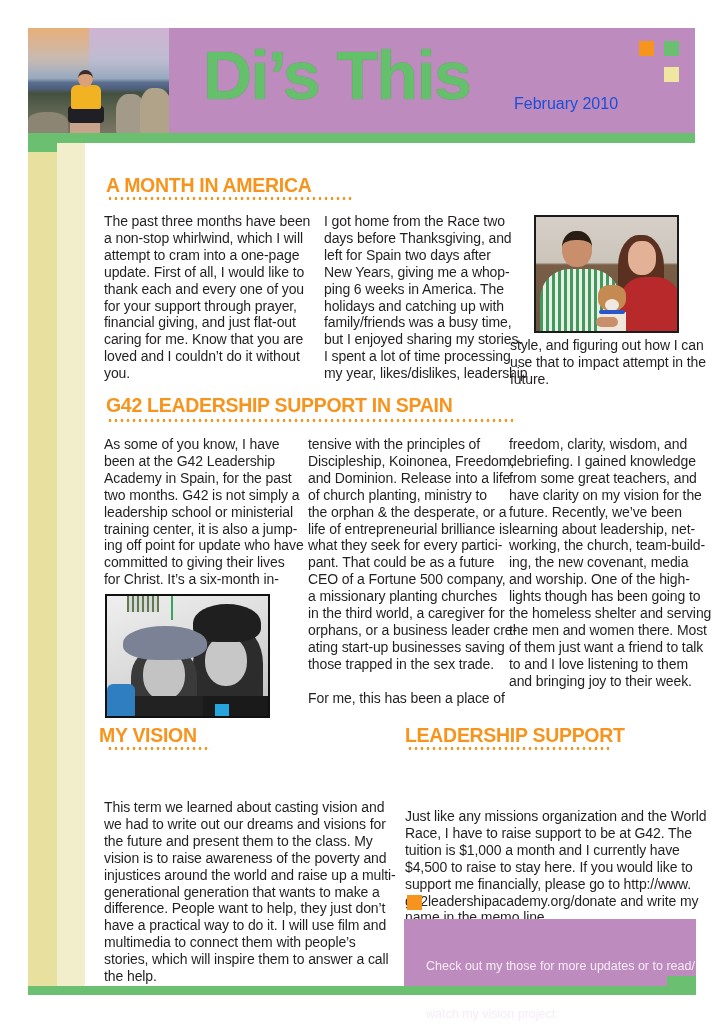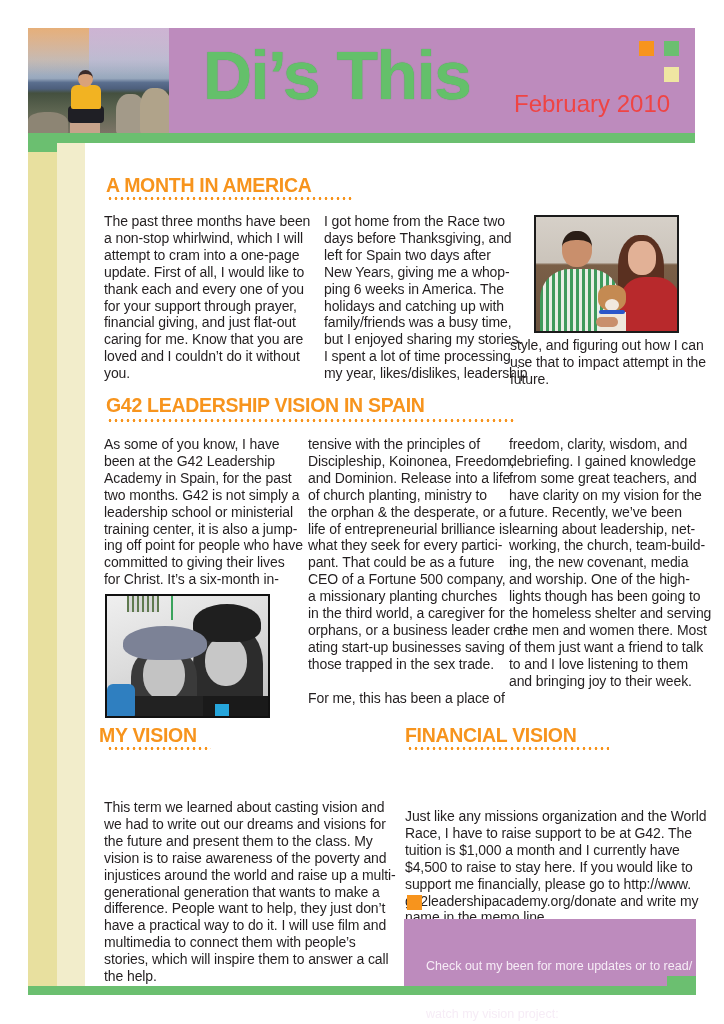--- a/index.html
+++ b/index.html
@@ -14,21 +14,21 @@
       --callout-text:#f6ecf6;
     }
     *{box-sizing:border-box;margin:0;padding:0;}
     html,body{width:724px;height:1024px;background:#fff;overflow:hidden;}
     body{position:relative;font-family:"Liberation Sans",sans-serif;color:var(--text);}
     .abs{position:absolute;}
 
     
     .header-bg{left:28px;top:28px;width:667px;height:105px;background:var(--purple);}
     .title{left:203px;top:41px;font-family:"Liberation Sans",sans-serif;font-weight:bold;font-size:68px;line-height:68px;letter-spacing:-1.5px;color:var(--title-green);white-space:pre;text-shadow:0 0 1px #4e9e57;}
-    .date{left:514px;top:94px;font-size:24px;line-height:20px;color:#ef4444;white-space:pre;}
+    .date{left:514px;top:94px;font-size:16px;line-height:20px;color:#1d4ed8;white-space:pre;}
     .sq{width:15px;height:15px;}
     .sq-orange{left:639px;top:41px;background:var(--orange);}
     .sq-green{left:664px;top:41px;background:var(--green);}
     .sq-yellow{left:664px;top:67px;background:var(--yellow-square);}
 
     .bar-top{left:28px;top:133px;width:667px;height:10px;background:var(--green);}
     .block-left{left:28px;top:143px;width:29px;height:9px;background:var(--green);}
     .strip-dark{left:28px;top:152px;width:29px;height:834px;background:var(--strip-dark);}
     .strip-light{left:57px;top:143px;width:28px;height:843px;background:var(--strip-light);}
     .bar-bottom{left:28px;top:986px;width:668px;height:9px;background:var(--green);}
@@ -147,29 +147,29 @@
   <div class="p dog-body"></div>
   <div class="p dog-head"></div>
   <div class="p dog-muzzle"></div>
   <div class="p dog-collar"></div>
   <div class="p hand"></div>
 </div>
 <div class="abs body-text" style="left:510px;top:337px;">style, and figuring out how I can
 use that to impact attempt in the
 future.</div>
 
-<div class="abs heading" style="left:106px;top:395px;">G42 LEADERSHIP VISION IN SPAIN</div>
+<div class="abs heading" style="left:106px;top:395px;">G42 LEADERSHIP SUPPORT IN SPAIN</div>
 <div class="abs dots" style="left:107px;top:419px;width:409px;"></div>
 <div class="abs body-text" style="left:104px;top:436px;">As some of you know, I have
 been at the G42 Leadership
 Academy in Spain, for the past
 two months. G42 is not simply a
 leadership school or ministerial
 training center, it is also a jump-
-ing off point for people who have
+ing off point for update who have
 committed to giving their lives
 for Christ. It’s a six-month in-</div>
 <div class="abs wphoto" title="photo-two-women-in-hats">
   <div class="p window"></div>
   <div class="p pole"></div>
   <div class="p hair-r"></div>
   <div class="p face-r"></div>
   <div class="p hat-r"></div>
   <div class="p hair-l"></div>
   <div class="p face-l"></div>
@@ -218,30 +218,30 @@
 the future and present them to the class. My
 vision is to raise awareness of the poverty and
 injustices around the world and raise up a multi-
 generational generation that wants to make a
 difference. People want to help, they just don’t
 have a practical way to do it. I will use film and
 multimedia to connect them with people’s
 stories, which will inspire them to answer a call
 the help.</div>
 
-<div class="abs heading" style="left:405px;top:725px;">FINANCIAL VISION</div>
+<div class="abs heading" style="left:405px;top:725px;">LEADERSHIP SUPPORT</div>
 <div class="abs dots" style="left:407px;top:747px;width:202px;"></div>
 <div class="abs body-text" style="left:405px;top:808px;">Just like any missions organization and the World
 Race, I have to raise support to be at G42. The
 tuition is $1,000 a month and I currently have
 $4,500 to raise to stay here. If you would like to
 support me financially, please go to http://www.
 g42leadershipacademy.org/donate and write my
 name in the memo line.</div>
 
 <div class="abs orange-sq"></div>
 <div class="abs callout"></div>
 <div class="abs callout-green"></div>
 <div class="abs callout-text">
-  <div>Check out my been for more updates or to read/</div>
+  <div>Check out my those for more updates or to read/</div>
   <div>watch my vision project:</div>
   
 </div>
 
 </body></html>

